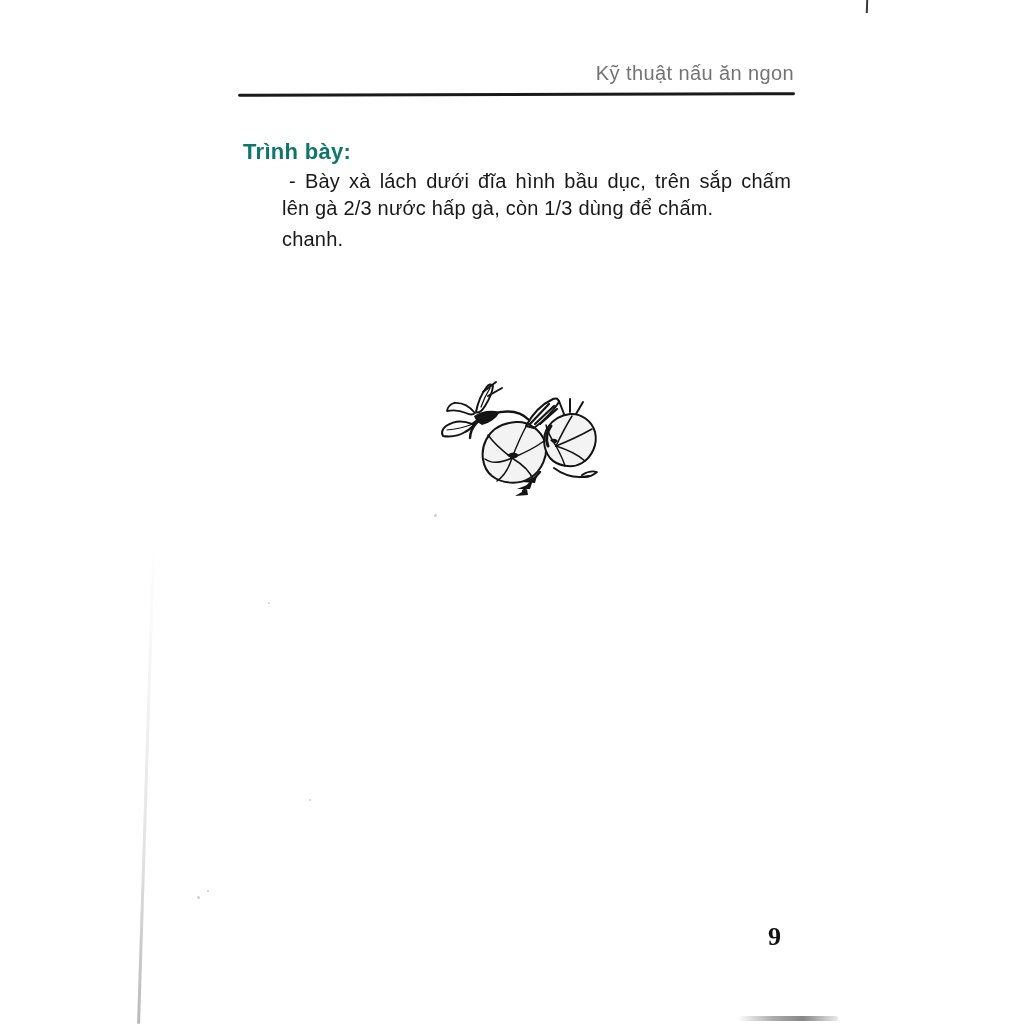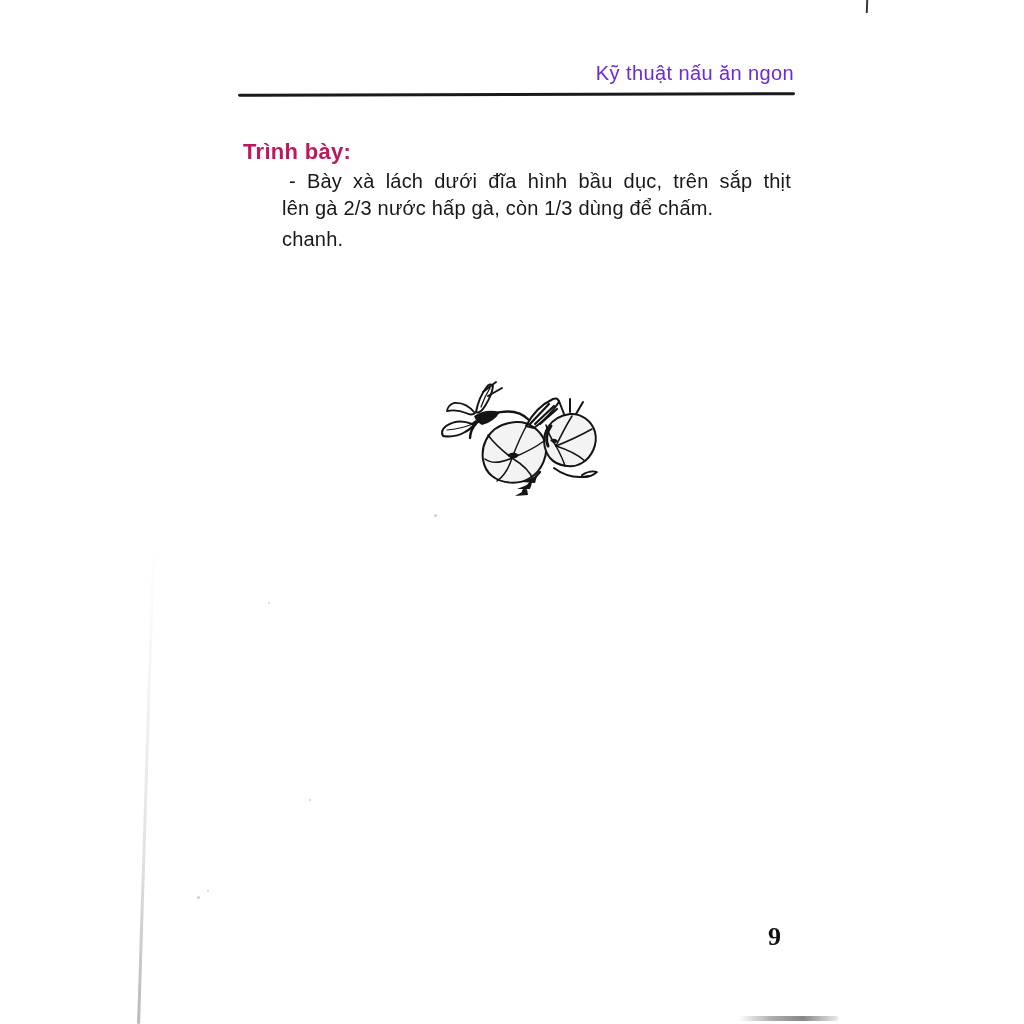--- a/index.html
+++ b/index.html
@@ -15,37 +15,37 @@
     position: absolute; inset: 0;
     background: #ffffff;
   }
   
   .running-header {
     position: absolute;
     top: 62px; left: 238px; width: 556px;
     text-align: right;
     font-size: 20px;
     letter-spacing: 0.4px;
-    color: #6d28d9;
+    color: #737373;
   }
   .header-rule {
     position: absolute;
     top: 93px; left: 238px; width: 557px; height: 3px;
     background: #1a1a1a;
     transform: rotate(-0.15deg);
     border-radius: 2px;
   }
   
   .section-title {
     position: absolute;
     top: 139px; left: 243px;
     font-size: 22px;
     font-weight: bold;
     letter-spacing: 0.3px;
-    color: #be185d;
+    color: #0f766e;
   }
   
   .text-block {
     position: absolute;
     top: 168px; left: 243px; width: 548px;
     font-size: 20px;
     letter-spacing: 0.2px;
     color: #181818;
   }
   .line {
@@ -116,21 +116,21 @@
 <div class="page">
 
   <div class="running-header">Kỹ thuật nấu ăn ngon</div>
 
   <div class="header-rule"></div>
 
   <div class="section-title">Trình bày:</div>
 
   <div class="text-block">
     <div class="paragraph">
-      <div class="line first">- Bày xà lách dưới đĩa hình bầu dục, trên sắp thịt</div>
+      <div class="line first">- Bày xà lách dưới đĩa hình bầu dục, trên sắp chấm</div>
       <div class="line para-end">lên gà 2/3 nước hấp gà, còn 1/3 dùng để chấm.</div>
     </div>
     <div class="para-gap"></div>
     <div class="paragraph">
       <div class="line para-end">chanh.</div>
     </div>
   </div>
 
   <svg class="illustration" viewBox="0 0 172 124" aria-label="morning-glory-flowers-illustration">
 

